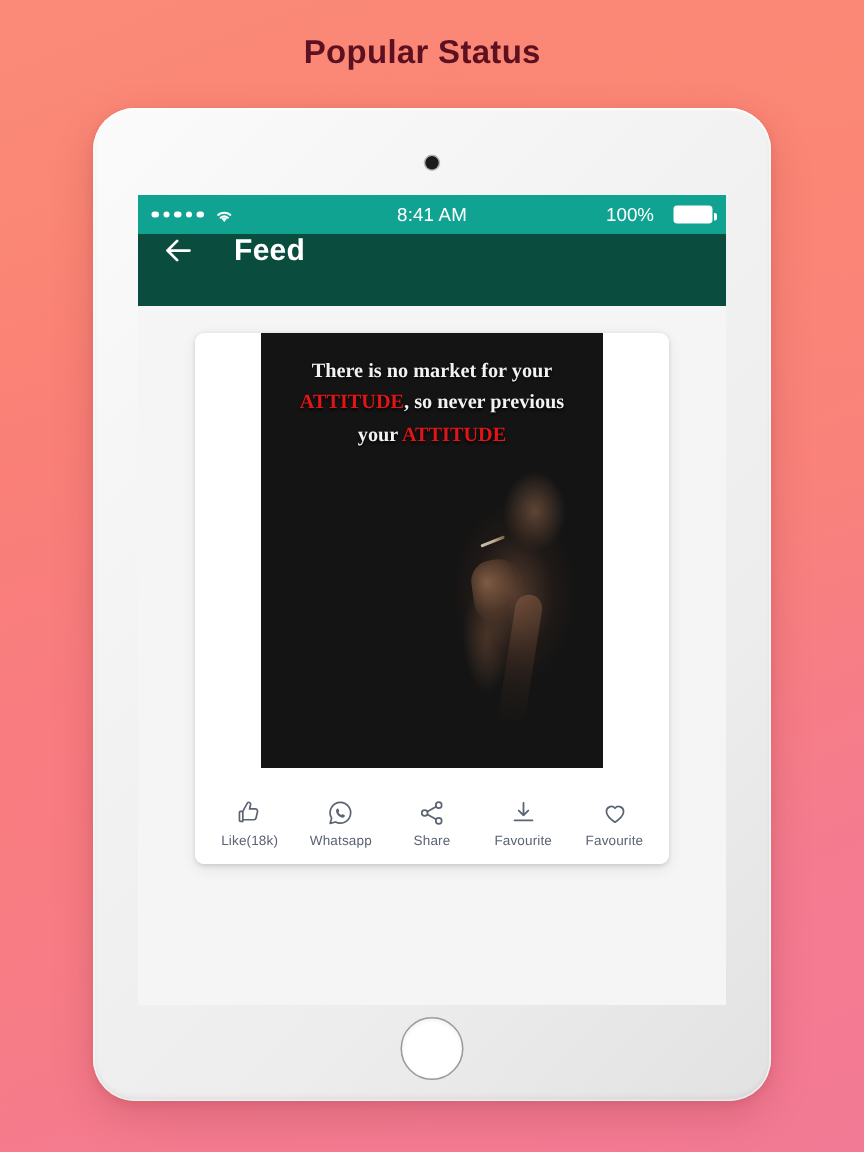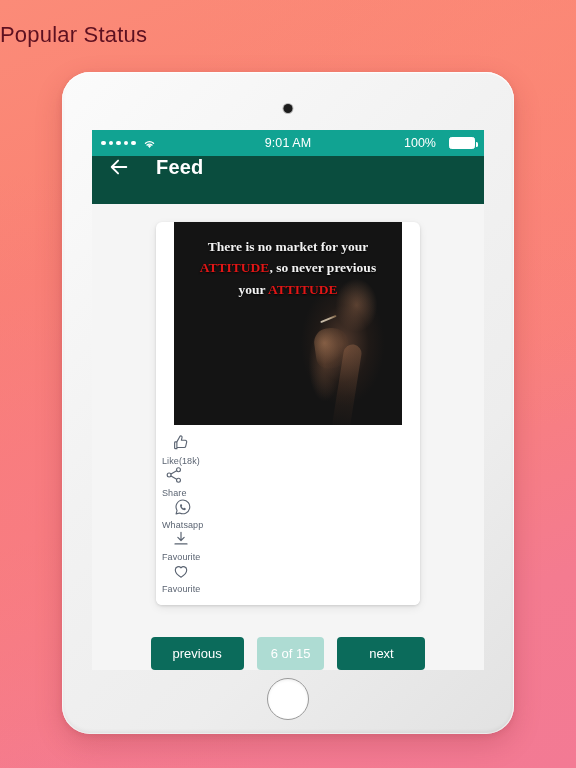--- a/index.html
+++ b/index.html
@@ -12,23 +12,23 @@
     position:relative;
     background:
       radial-gradient(circle at 8% 66%, rgba(247,120,134,0.55) 0%, rgba(247,120,134,0) 46%),
       radial-gradient(circle at 96% 6%, rgba(252,140,120,0.50) 0%, rgba(252,140,120,0) 42%),
       linear-gradient(158deg, #fb8b78 0%, #fa8273 30%, #f9807c 55%, #f47b90 80%, #f37a94 100%);
   }
 
   
   .page-title {
     position:absolute; top:22px; left:0; right:13px;
-    text-align:left;
+    text-align:center;
     font-size:22px;
-    font-weight:400;
+    font-weight:700;
     letter-spacing:.2px;
     color:#5d1020;
   }
 
   
   .device {
     position:absolute;
     left:62px; top:72px;
     width:452px; height:662px;
     background:linear-gradient(135deg,#fbfbfb 0%, #f2f2f2 40%, #ededed 70%, #e2e2e2 100%);
@@ -118,21 +118,21 @@
     height:calc(100% - 74px);
     background:#f5f5f5;
     display:flex;
     flex-direction:column;
     align-items:center;
     padding-top:18px;
   }
 
   
   .status-card {
-    width:264px;
+    width:316px;
     background:#ffffff;
     border-radius:6px;
     box-shadow:0 1px 3px rgba(0,0,0,0.13), 0 3px 10px rgba(0,0,0,0.07);
     overflow:hidden;
     display:flex;
     flex-direction:column;
   }
   .quote-image {
     width:228px;
     height:290px;
@@ -185,23 +185,22 @@
     border-radius:10px;
     background:linear-gradient(180deg, rgba(150,102,72,0.45) 0%, rgba(92,60,42,0.22) 60%, rgba(0,0,0,0) 100%);
     transform:rotate(9deg);
   }
 
   
   .action-bar {
     display:flex;
     justify-content:flex-end;
     align-items:flex-start;
-    padding:9px 6px 11px;
+    padding:21px 6px 11px;
     background:#ffffff;
-    flex-direction:column;
   }
   .action {
     display:flex;
     flex-direction:column;
     align-items:center;
     gap:4px;
     flex:1;
     cursor:pointer;
   }
   .action svg { width:18px; height:18px; display:block; }
@@ -259,21 +258,21 @@
             <i></i>
             <i></i>
             <i></i>
         </span>
         <svg viewBox="0 0 24 20" width="15" height="13">
           <path d="M12 17.2l3-3.7a4.6 4.6 0 0 0-6 0z" fill="#fff"></path>
           <path d="M5.5 9.6a10.3 10.3 0 0 1 13 0" stroke="#fff" stroke-width="2.1" fill="none" stroke-linecap="round"></path>
           <path d="M8 12.6a6.7 6.7 0 0 1 8 0" stroke="#fff" stroke-width="2.1" fill="none" stroke-linecap="round"></path>
         </svg>
       </div>
-      <div class="sb-time">9:01 AM</div>
+      <div class="sb-time">8:41 AM</div>
       <div class="sb-right">
         <span class="sb-batt-text">100%</span>
         <span class="battery"></span>
       </div>
     </div>
 
     <div class="app-bar">
       <svg class="back-arrow" viewBox="0 0 24 24">
         <path d="M20 12H4M4 12l7-7M4 12l7 7" stroke="#ffffff" stroke-width="2" fill="none" stroke-linecap="round" stroke-linejoin="round"></path>
       </svg>
@@ -305,57 +304,52 @@
 
           <div class="action">
             <svg viewBox="0 0 24 24">
               <path d="M6.5 10.5h-2a1 1 0 0 0-1 1v7a1 1 0 0 0 1 1h2zM6.5 10.5l4-7.3a1.6 1.6 0 0 1 2.9 1.2l-.9 4h5.1a2 2 0 0 1 1.95 2.45l-1.3 5.6a2 2 0 0 1-1.95 1.55H6.5z" stroke="#5b6472" stroke-width="1.5" fill="none" stroke-linejoin="round"></path>
             </svg>
             <span class="action-label">Like(18k)</span>
           </div>
 
           <div class="action">
             <svg viewBox="0 0 24 24">
+              <path d="M12 2.6a9.2 9.2 0 0 0-7.9 14l-1.3 4.6 4.75-1.25A9.2 9.2 0 1 0 12 2.6z" stroke="#5b6472" stroke-width="1.5" fill="none" stroke-linejoin="round"></path>
+              <path d="M9.3 8.1c.35-.1.7.05.85.4l.65 1.45c.15.35.05.75-.25 1l-.4.35c.55 1.15 1.4 2 2.55 2.55l.35-.4c.25-.3.65-.4 1-.25l1.45.65c.35.15.5.5.4.85-.3 1.05-1.35 1.7-2.4 1.5-2.75-.55-4.9-2.7-5.45-5.45-.2-1.05.45-2.1 1.25-2.65z" fill="#5b6472"></path>
+            </svg>
+            <span class="action-label">Whatsapp</span>
+          </div>
+
+          <div class="action">
+            <svg viewBox="0 0 24 24">
               <circle cx="18" cy="5" r="2.6" stroke="#5b6472" stroke-width="1.5" fill="none"></circle>
               <circle cx="18" cy="19" r="2.6" stroke="#5b6472" stroke-width="1.5" fill="none"></circle>
               <circle cx="5.5" cy="12" r="2.6" stroke="#5b6472" stroke-width="1.5" fill="none"></circle>
               <path d="M8 10.7l7.5-4.3M8 13.3l7.5 4.3" stroke="#5b6472" stroke-width="1.5" fill="none" stroke-linecap="round"></path>
             </svg>
             <span class="action-label">Share</span>
           </div>
 
           <div class="action">
             <svg viewBox="0 0 24 24">
-              <path d="M12 2.6a9.2 9.2 0 0 0-7.9 14l-1.3 4.6 4.75-1.25A9.2 9.2 0 1 0 12 2.6z" stroke="#5b6472" stroke-width="1.5" fill="none" stroke-linejoin="round"></path>
-              <path d="M9.3 8.1c.35-.1.7.05.85.4l.65 1.45c.15.35.05.75-.25 1l-.4.35c.55 1.15 1.4 2 2.55 2.55l.35-.4c.25-.3.65-.4 1-.25l1.45.65c.35.15.5.5.4.85-.3 1.05-1.35 1.7-2.4 1.5-2.75-.55-4.9-2.7-5.45-5.45-.2-1.05.45-2.1 1.25-2.65z" fill="#5b6472"></path>
-            </svg>
-            <span class="action-label">Whatsapp</span>
-          </div>
-
-          <div class="action">
-            <svg viewBox="0 0 24 24">
               <path d="M12 3v11M12 14l-4.2-4.2M12 14l4.2-4.2" stroke="#5b6472" stroke-width="1.6" fill="none" stroke-linecap="round" stroke-linejoin="round"></path>
               <path d="M4 18.5h16" stroke="#5b6472" stroke-width="1.6" fill="none" stroke-linecap="round"></path>
             </svg>
             <span class="action-label">Favourite</span>
           </div>
 
           <div class="action">
             <svg viewBox="0 0 24 24">
               <path d="M12 20.2s-7.6-4.6-7.6-9.6a4.3 4.3 0 0 1 7.6-2.8 4.3 4.3 0 0 1 7.6 2.8c0 5-7.6 9.6-7.6 9.6z" stroke="#5b6472" stroke-width="1.5" fill="none" stroke-linejoin="round"></path>
             </svg>
             <span class="action-label">Favourite</span>
           </div>
 
         </div>
       </div>
 
-      <div class="pager">
-        <button class="pg-btn">previous</button>
-        <div class="pg-count">6 of 15</div>
-        <button class="pg-btn">next</button>
-      </div>
 
     </div>
   </div>
 
   <div class="home-button"></div>
 </div>
 
 </body></html>

